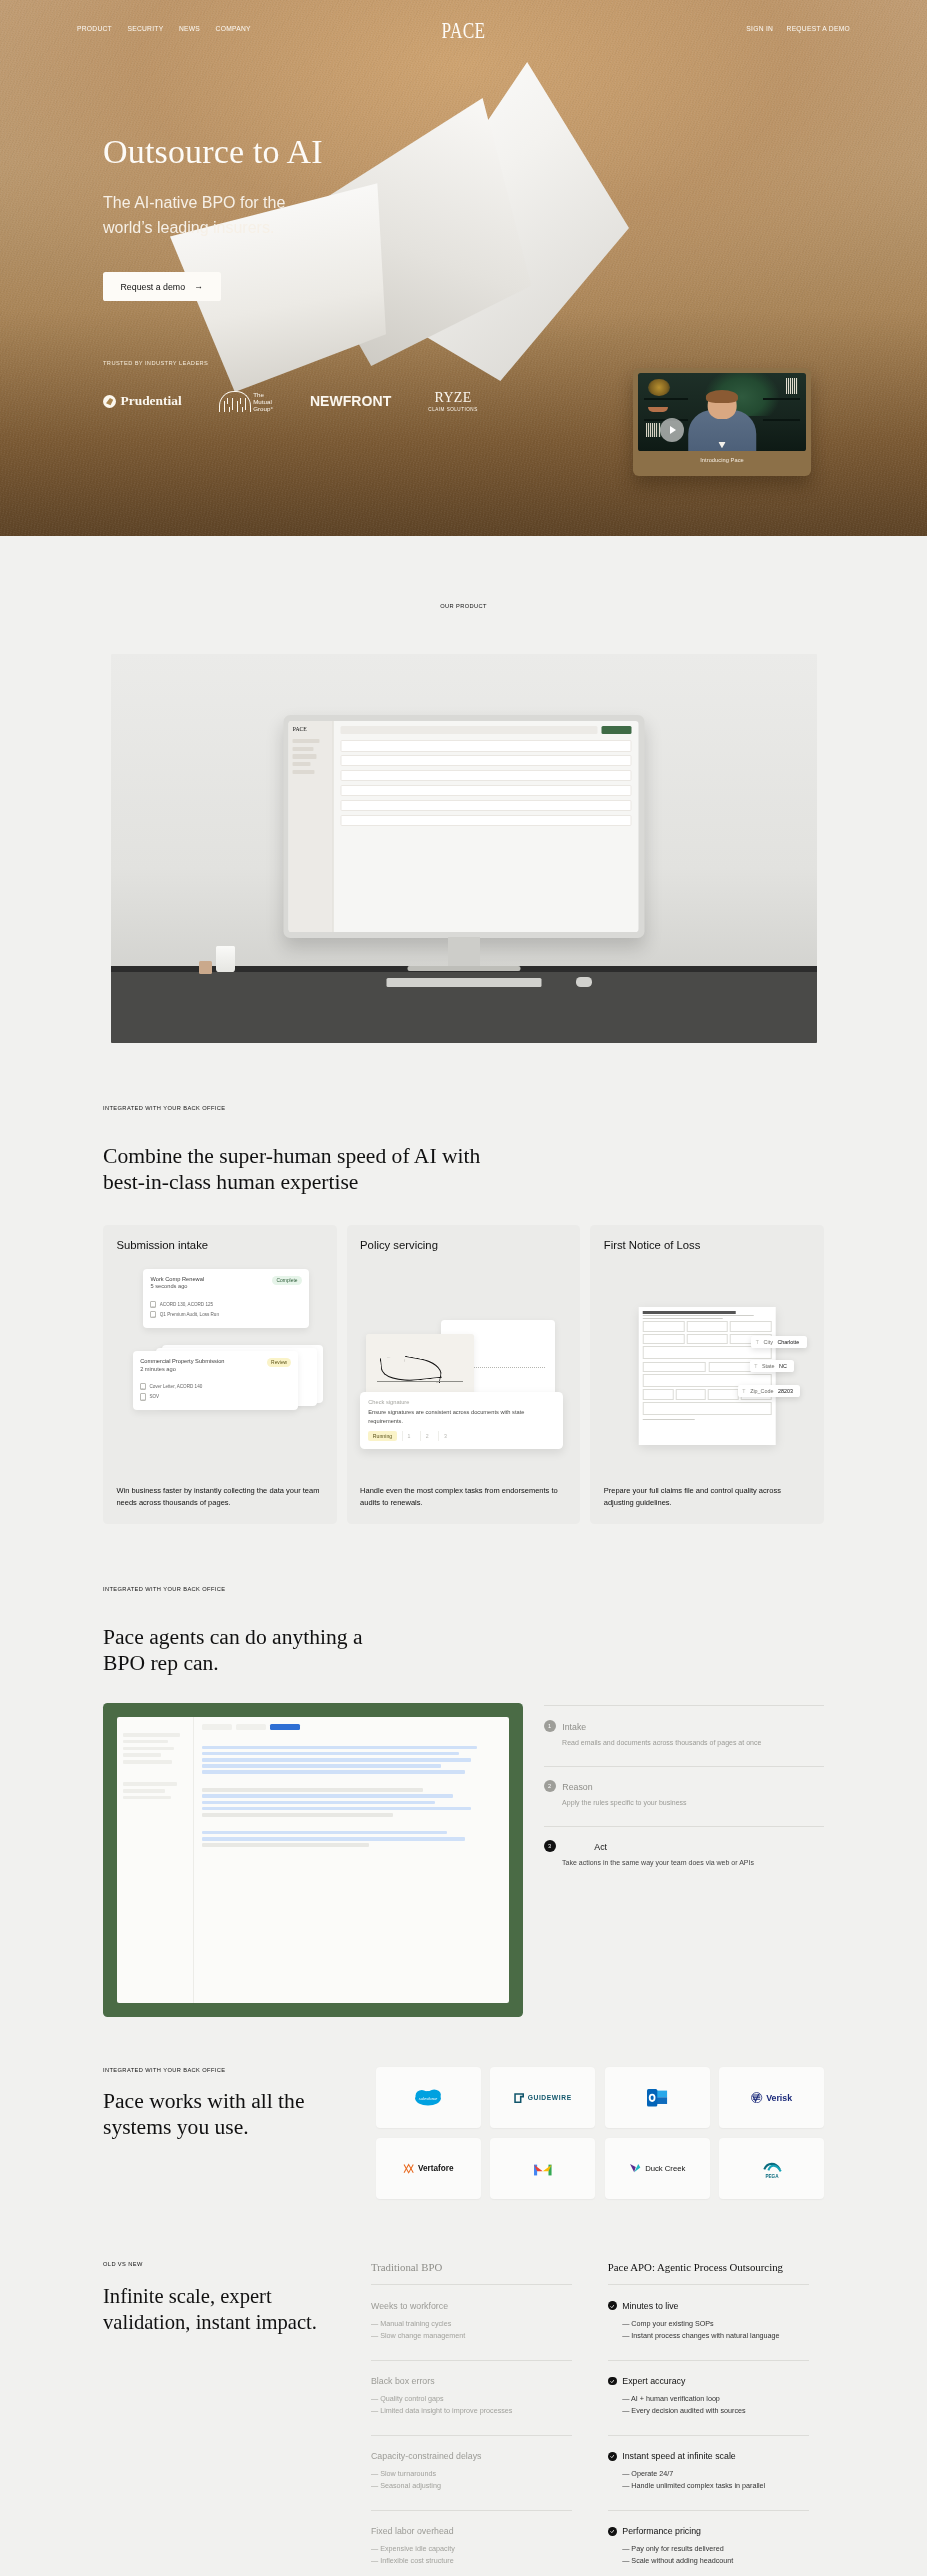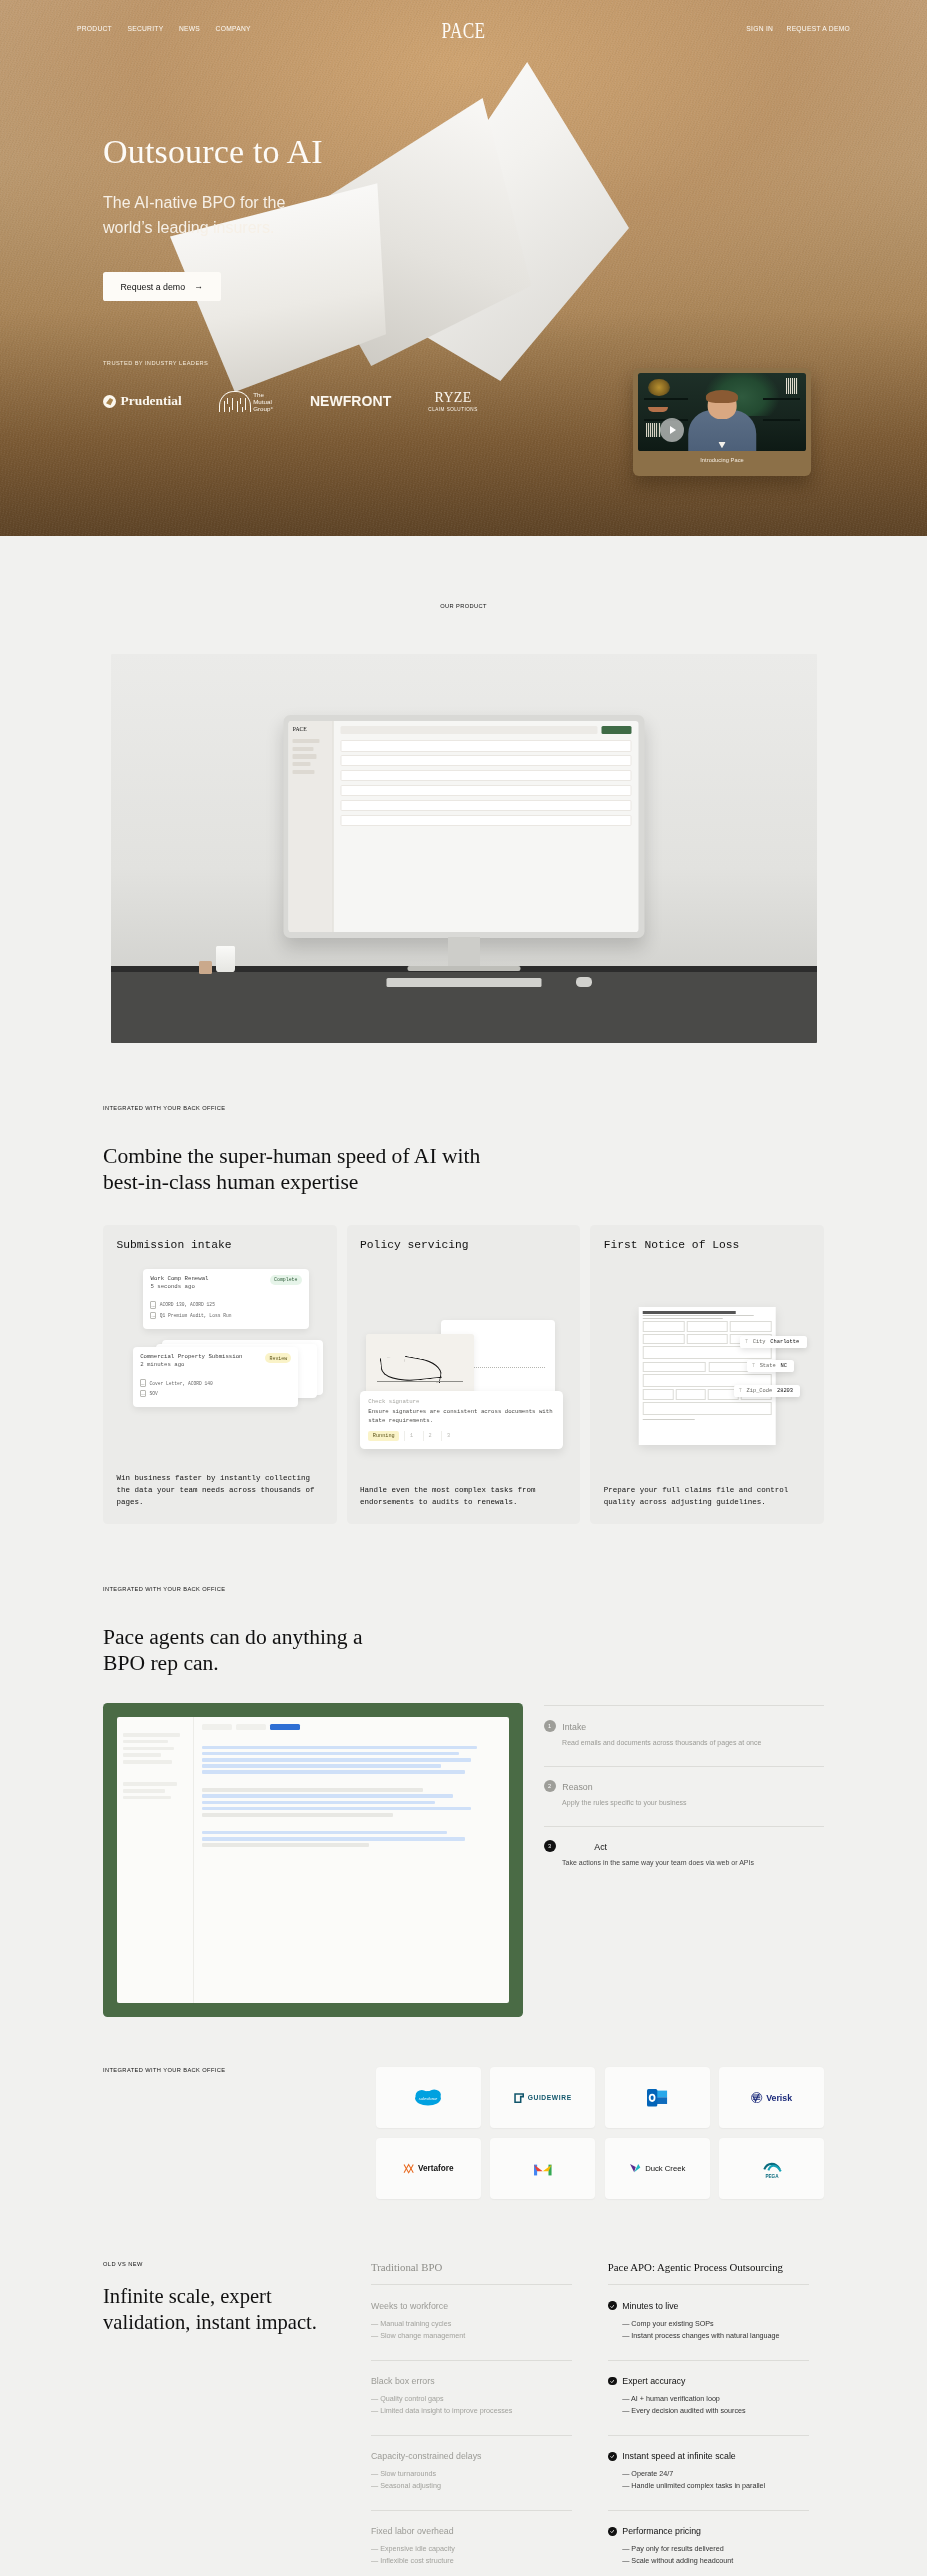--- a/index.html
+++ b/index.html
@@ -267,21 +267,21 @@
   .plant-pot {
     position:absolute; left:12.5%; top:307px;
     width:13.4px; height:13.4px; background:#caa98c; border-radius:1.5px;
   }
 
   
   .sec-head { padding-top:62px; }
   .sec-head .h2 { margin-top:32px; }
 
   
-  .cards { display:flex; gap:10px; margin-top:29px;font-family:Liberation Mono, monospace; }
+  .cards { display:flex; gap:10px; margin-top:29px; }
   .card {
     flex:1; background:#ebebe9; border-radius:4.6px;
     padding:14.4px 13.4px 15.5px 13.4px; height:299px;
     display:flex; flex-direction:column;
   }
   .card-title { font-size:11.3px; font-weight:400; color:#111; }
   .card-stage { flex:1; position:relative; margin-top:11.3px; }
   .card-desc { font-size:7.5px; line-height:1.55; color:#111; }
 
   .mini {
@@ -764,20 +764,21 @@
         <div class="step-desc on">Take actions in the same way your team does via web or APIs</div>
       </div>
     </div>
   </div>
 </section>
 
 <section class="section">
   <div class="sys-wrap">
     <div class="sys-left">
       <div class="eyebrow">INTEGRATED WITH YOUR BACK OFFICE</div>
+      <h2 class="h2 serif" style="margin-top:14.4px;">Pace works with all the systems you use.</h2>
     </div>
     <div class="sys-grid">
 
       <div class="sys-tile">
         <svg width="28" height="19.6" viewBox="0 0 54 38">
           <ellipse cx="27" cy="20" rx="25" ry="14" fill="#00A1E0"></ellipse>
           <ellipse cx="15" cy="14" rx="12" ry="10" fill="#00A1E0"></ellipse>
           <ellipse cx="39" cy="13" rx="13" ry="10" fill="#00A1E0"></ellipse>
           <text x="27" y="23" font-size="8" fill="#fff" text-anchor="middle" font-family="Liberation Sans, sans-serif" font-style="italic">salesforce</text>
         </svg>

